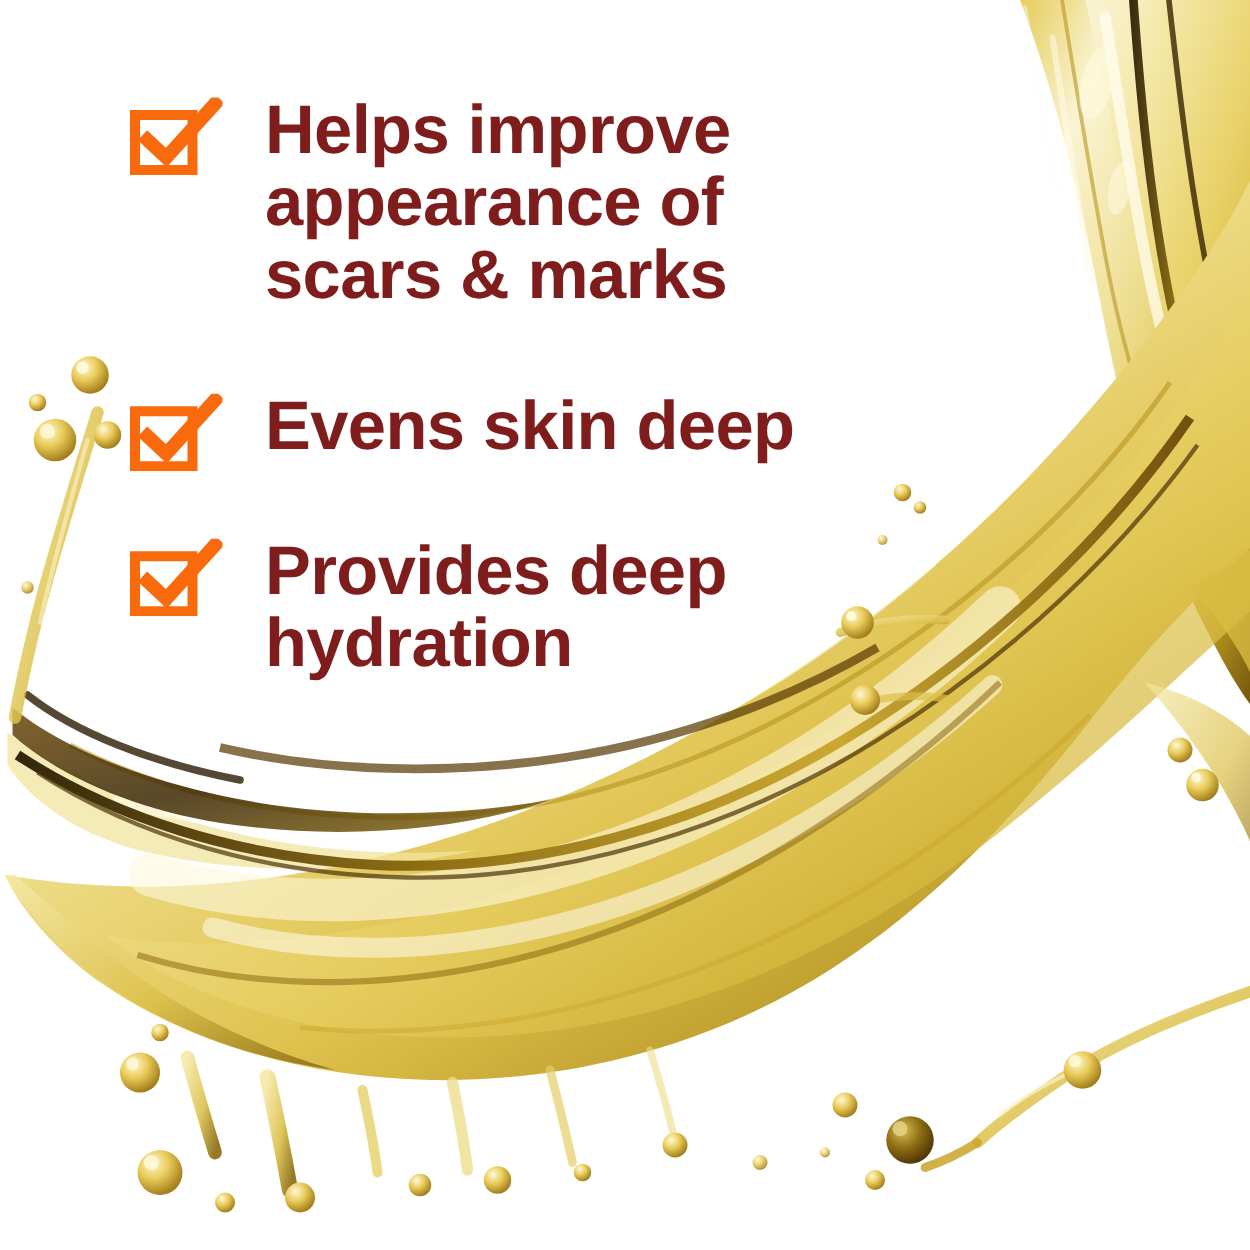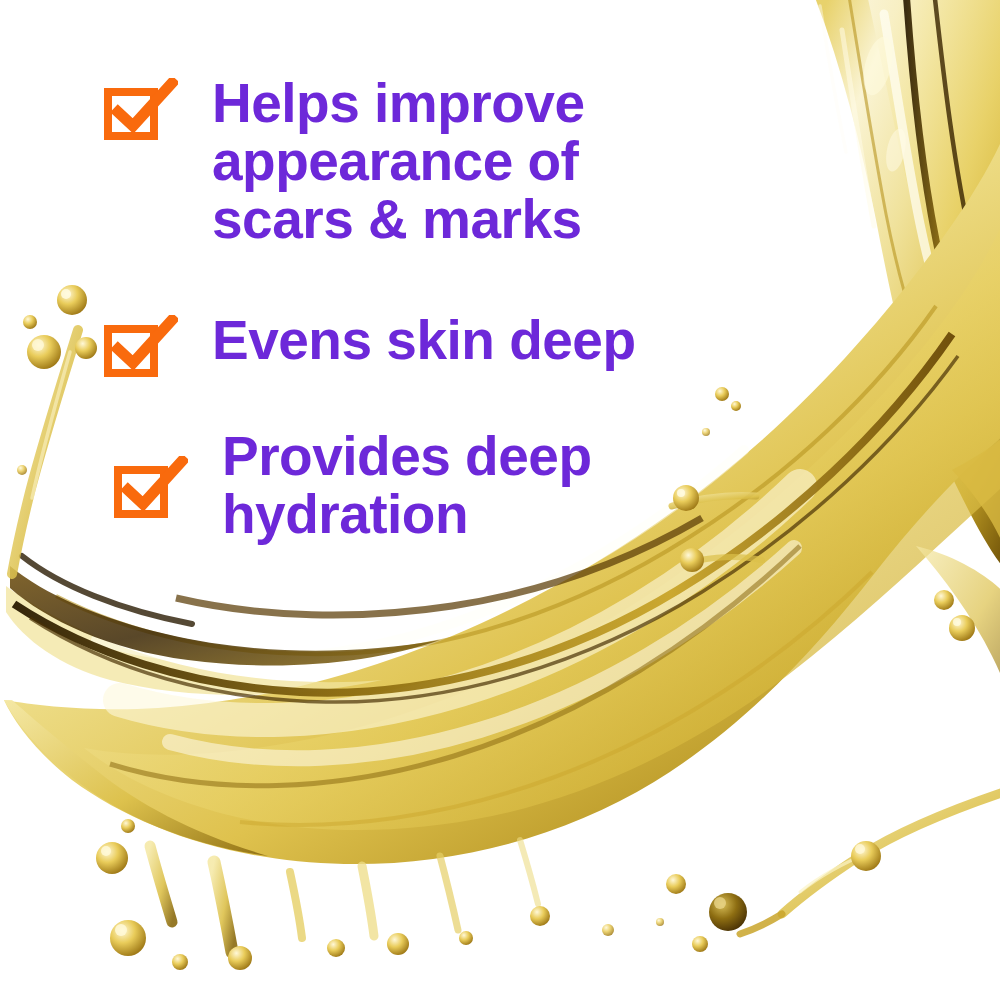--- a/index.html
+++ b/index.html
@@ -32,34 +32,34 @@
     top: 0;
     width: 700px;
   }
   .benefit-row {
     position: absolute;
     display: flex;
     align-items: flex-start;
   }
   .benefit-row[data-row="0"] { left: 104px; top: 74px; }
   .benefit-row[data-row="1"] { left: 104px; top: 311px; }
-  .benefit-row[data-row="2"] { left: 114px; top: 427px; align-items: center; }
+  .benefit-row[data-row="2"] { left: 104px; top: 427px; }
 
   .checkbox-icon {
     position: relative;
     width: 74px;
     height: 62px;
     flex: 0 0 auto;
     margin-top: 4px;
   }
   .checkbox-icon svg { display: block; }
 
   .benefit-text {
     margin-left: 34px;
-    color: #6d28d9;
+    color: #7f1d1d;
     font-family: "Liberation Sans", sans-serif;
     font-weight: bold;
     font-size: 55px;
     line-height: 58px;
     letter-spacing: -0.5px;
     white-space: pre-line;
     -webkit-font-smoothing: antialiased;
   }
 </style>
 </head>

